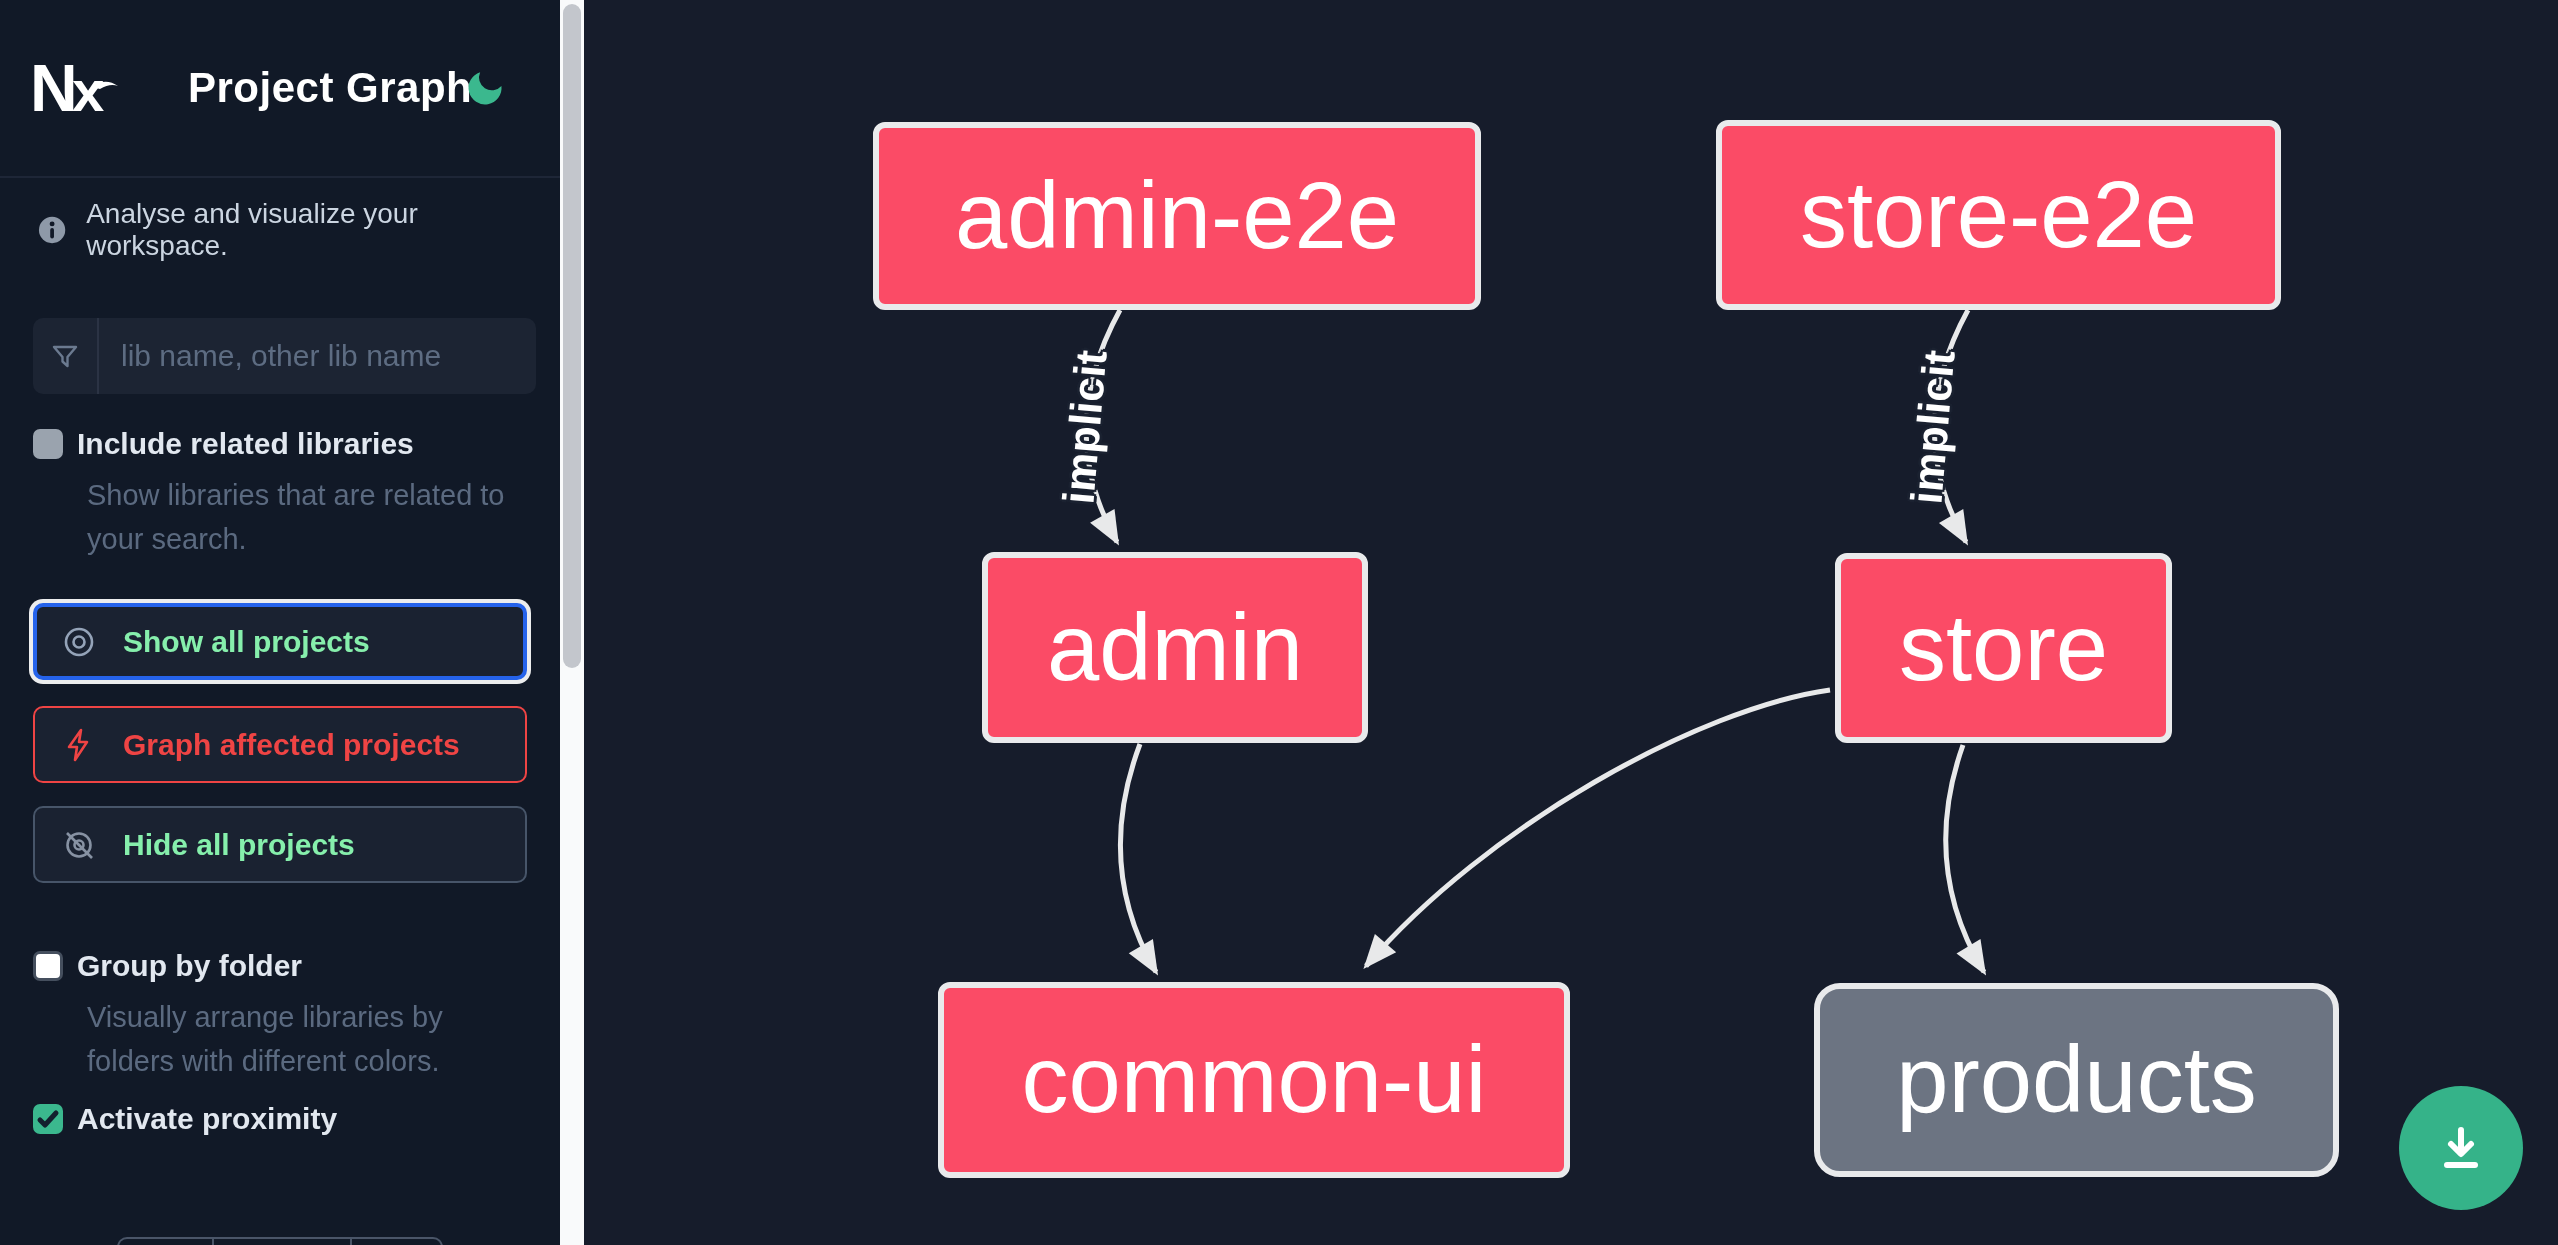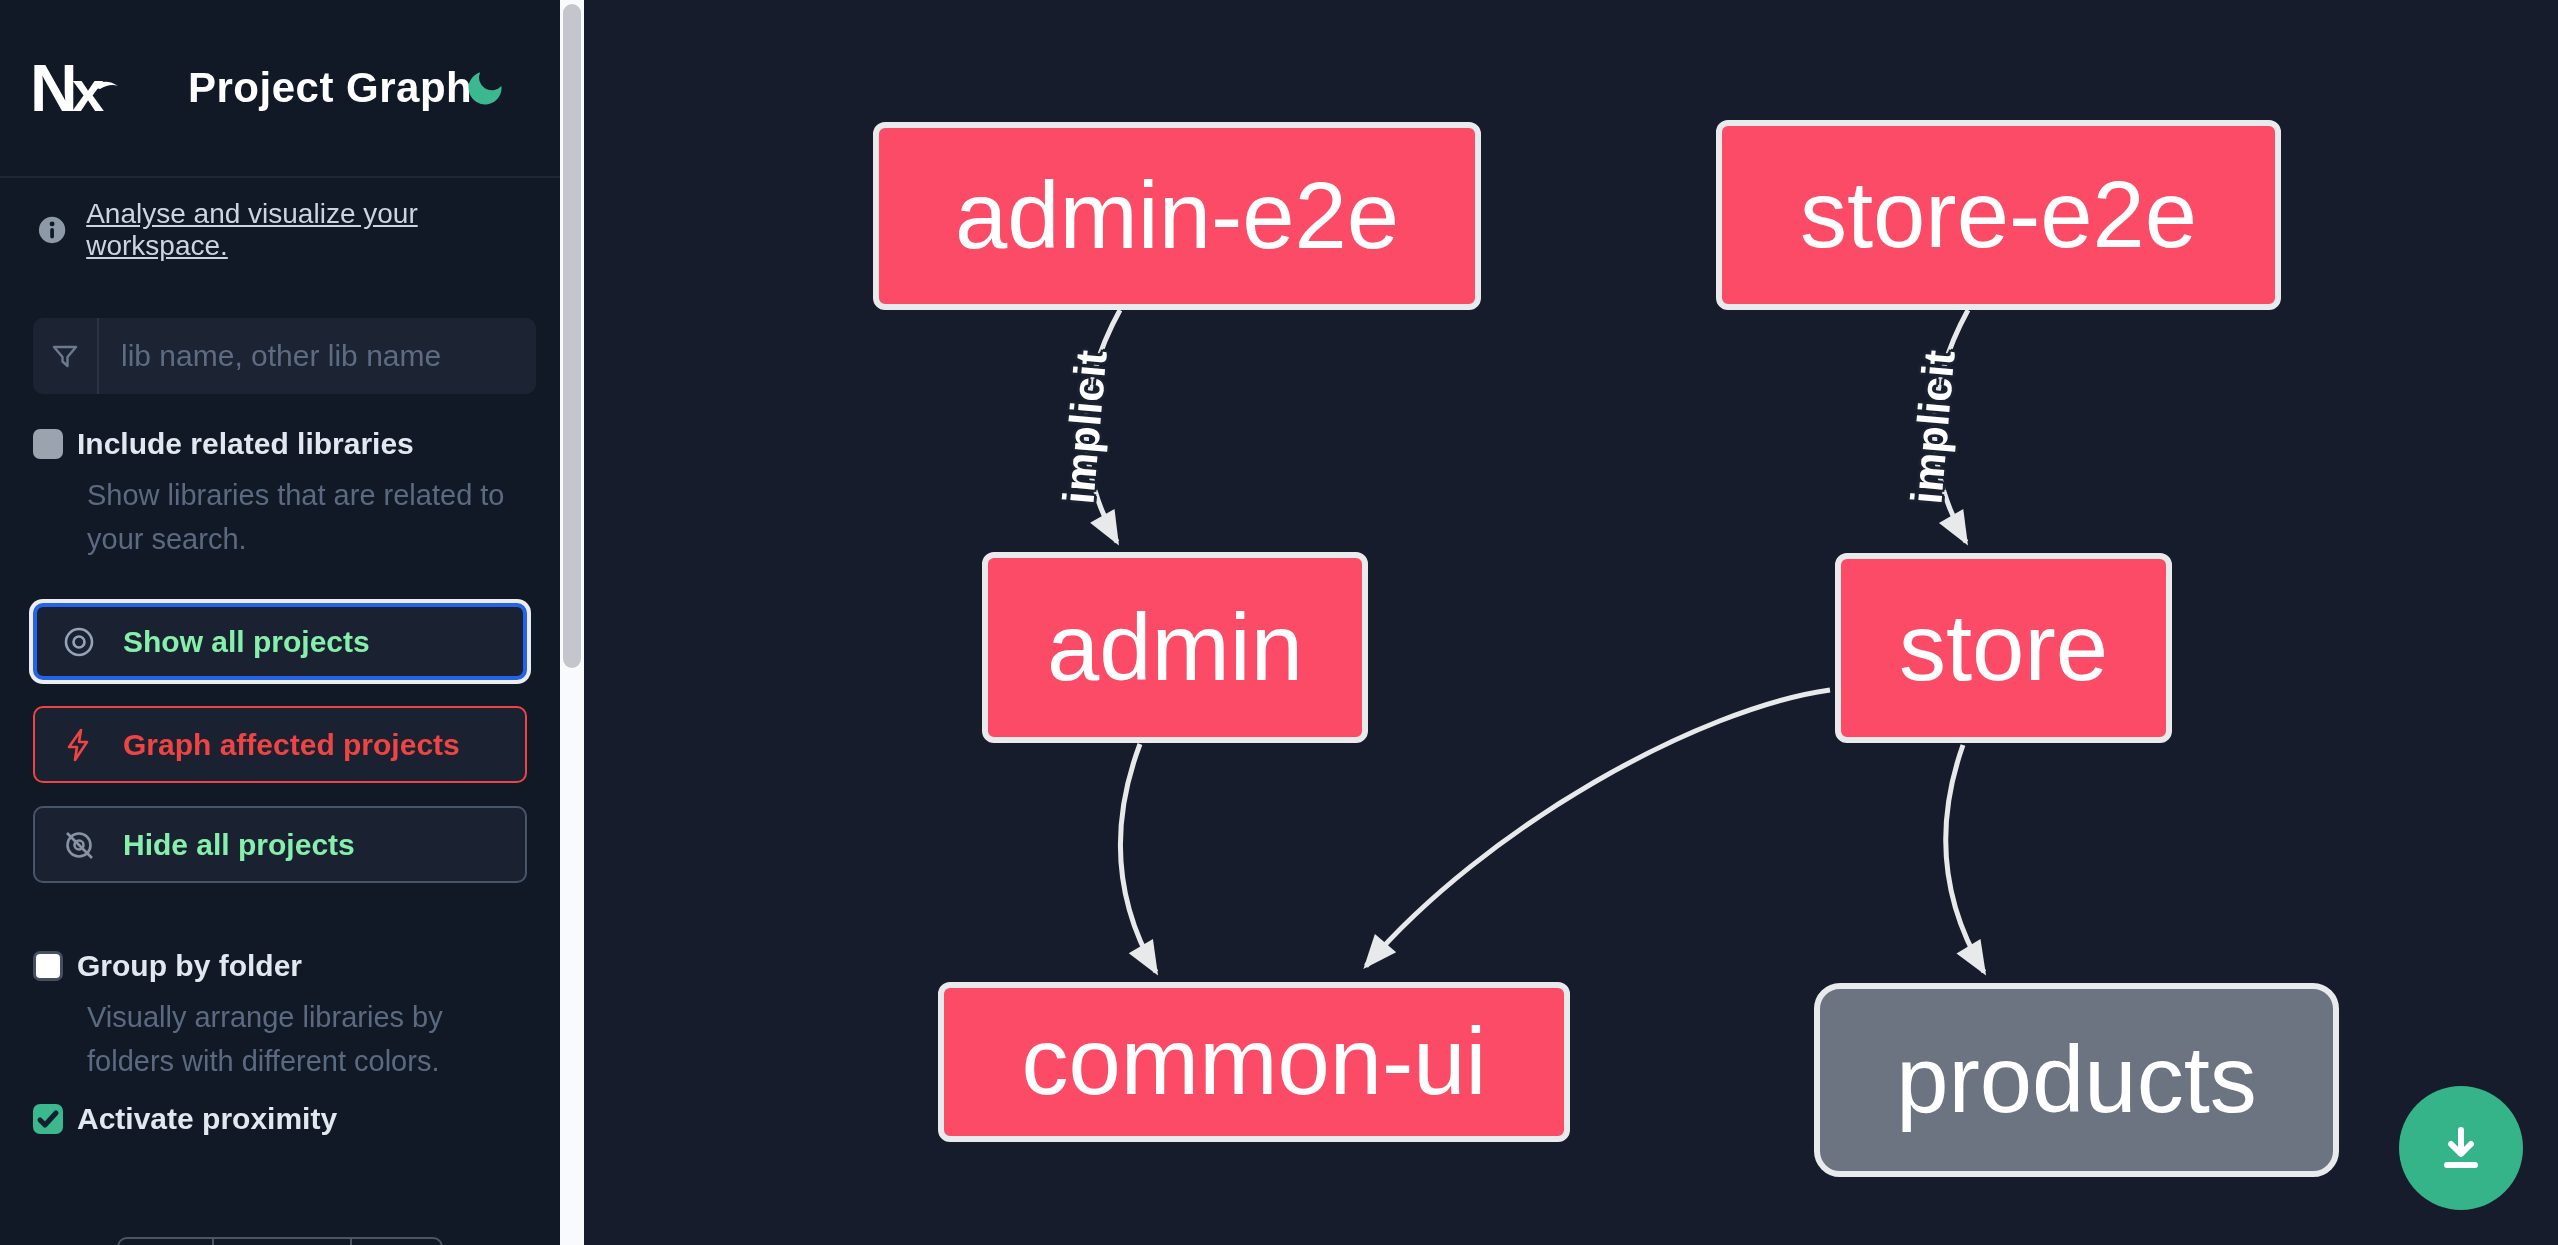--- a/index.html
+++ b/index.html
@@ -8,21 +8,21 @@
 
   
   .sidebar { position:absolute; left:0; top:0; width:560px; height:1245px; background:#111927; }
   .sb-header { position:absolute; left:0; top:0; width:560px; height:178px;
                display:flex; align-items:center; border-bottom:2px solid #1e2637; }
   .logo { margin-left:30px; }
   .app-title { position:absolute; left:188px; font-size:42px; font-weight:700; color:#ffffff; letter-spacing:0.5px; }
   .moon-btn { position:absolute; right:52px; top:66px; width:46px; height:46px; background:none; border:none; cursor:pointer; }
 
   .info-row { position:absolute; left:38px; top:198px; width:500px; display:flex; align-items:center; gap:20px; }
-  .info-text { font-size:28px; font-weight:500; color:#cbd5e1;text-decoration:underline; }
+  .info-text { font-size:28px; font-weight:500; color:#cbd5e1; }
 
   .search-box { position:absolute; left:33px; top:318px; width:503px; height:76px;
                 background:#1c2433; border-radius:10px; display:flex; align-items:center; }
   .search-icon-cell { width:66px; height:76px; display:flex; align-items:center; justify-content:center;
                       border-right:2px solid #2b3344; }
   .search-input { flex:1; height:72px; background:transparent; border:none; outline:none;
                   font-family:"Liberation Sans",sans-serif; font-size:30px; color:#ec4899; padding:0 22px; }
   .search-input::placeholder { color:#5d6c82; }
 
   .toggle { position:absolute; left:33px; width:500px; }
@@ -170,21 +170,21 @@
         <path d="M556,744 Q510,866 572,972" marker-end="url(#arrow)"></path>
         <path d="M1246,690 C1116,708 902,826 782,966" marker-end="url(#arrow)"></path>
         <path d="M1379,745 Q1336,866 1400,972" marker-end="url(#arrow)"></path>
       </g>
   </svg>
   <div id="nodes-layer">
       <div class="gnode pink" style="left: 289px; top: 122px; width: 608px; height: 188px;">admin-e2e</div>
       <div class="gnode pink" style="left: 1132px; top: 120px; width: 565px; height: 190px;">store-e2e</div>
       <div class="gnode pink" style="left: 398px; top: 552px; width: 386px; height: 191px;">admin</div>
       <div class="gnode pink" style="left: 1251px; top: 553px; width: 337px; height: 190px;">store</div>
-      <div class="gnode pink" style="left: 354px; top: 982px; width: 632px; height: 160px;">common-ui</div>
+      <div class="gnode pink" style="left: 354px; top: 982px; width: 632px; height: 196px;">common-ui</div>
       <div class="gnode gray" style="left: 1230px; top: 983px; width: 525px; height: 194px;">products</div>
     </div>
   <div id="labels-layer">
       <div class="edge-label" style="left: 501px; top: 427px; transform: translate(-50%, -50%) rotate(-85deg);">implicit</div>
       <div class="edge-label" style="left: 1349px; top: 427px; transform: translate(-50%, -50%) rotate(-85deg);">implicit</div>
     </div>
 
   <button class="fab">
     <svg width="56" height="56" viewBox="0 0 56 56" fill="none" stroke="#ffffff" stroke-width="6" stroke-linecap="round" stroke-linejoin="round">
       <path d="M28 10 v22"></path>

